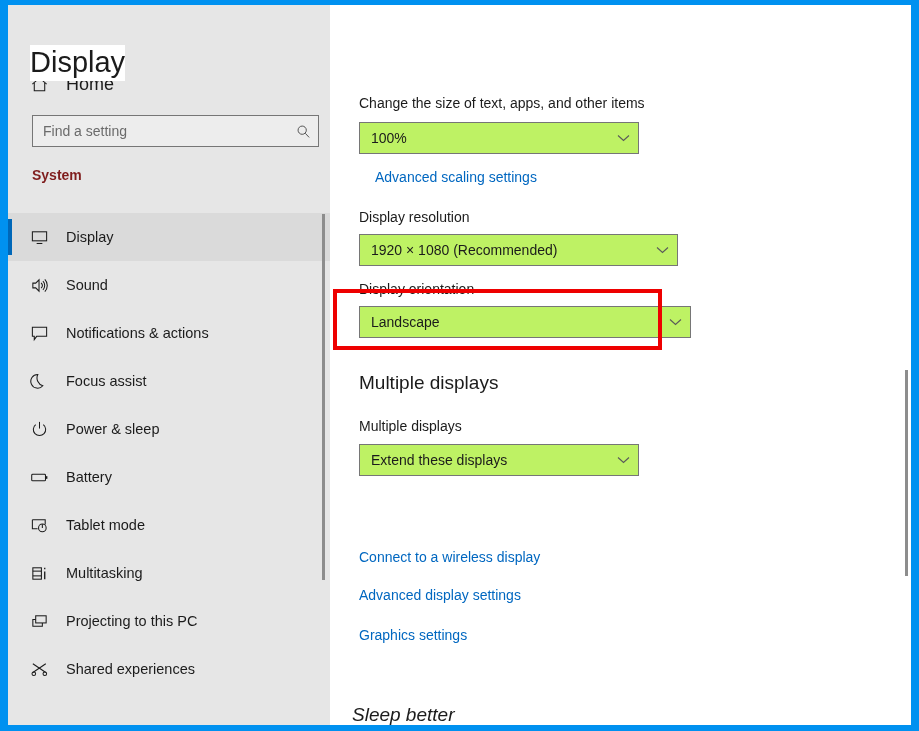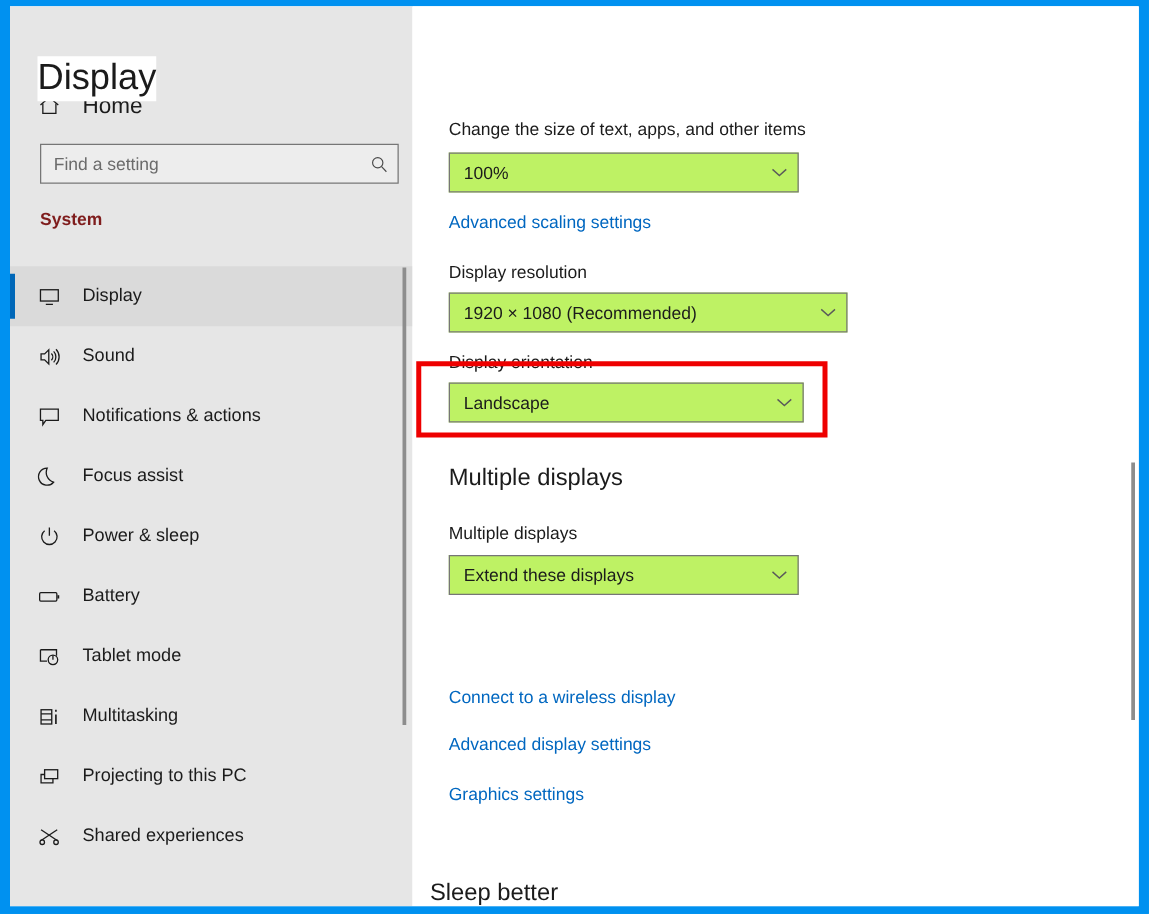--- a/index.html
+++ b/index.html
@@ -406,36 +406,36 @@
 
         <div class="combo" style="left:29px; top:117px; width:280px;">
           <span class="combo-val">100%</span>
           <span class="combo-chev">
             <svg width="13" height="8" viewBox="0 0 13 8">
                 <polyline points="1,1.5 6.5,6.5 12,1.5" fill="none" stroke="#5a5a5a" stroke-width="1.1"></polyline>
               </svg>
           </span>
         </div>
 
-        <a class="link" style="left:29px; top:164px;" href="#">Advanced scaling settings</a>
+        <a class="link" style="left:45px; top:164px;" href="#">Advanced scaling settings</a>
 
         <div class="field-label" style="left:29px; top:204px;">Display resolution</div>
 
         <div class="combo" style="left:29px; top:229px; width:319px;">
           <span class="combo-val">1920 × 1080 (Recommended)</span>
           <span class="combo-chev">
             <svg width="13" height="8" viewBox="0 0 13 8">
                 <polyline points="1,1.5 6.5,6.5 12,1.5" fill="none" stroke="#5a5a5a" stroke-width="1.1"></polyline>
               </svg>
           </span>
         </div>
 
         <div class="field-label" style="left:29px; top:276px;">Display orientation</div>
 
-        <div class="combo" style="left:29px; top:301px; width:284px;">
+        <div class="combo" style="left:29px; top:301px; width:332px;">
           <span class="combo-val">Landscape</span>
           <span class="combo-chev">
             <svg width="13" height="8" viewBox="0 0 13 8">
                 <polyline points="1,1.5 6.5,6.5 12,1.5" fill="none" stroke="#5a5a5a" stroke-width="1.1"></polyline>
               </svg>
           </span>
         </div>
 
         <div class="section-head" style="left:29px; top:367px;">Multiple displays</div>
 
@@ -447,21 +447,21 @@
             <svg width="13" height="8" viewBox="0 0 13 8">
                 <polyline points="1,1.5 6.5,6.5 12,1.5" fill="none" stroke="#5a5a5a" stroke-width="1.1"></polyline>
               </svg>
           </span>
         </div>
 
         <a class="link" style="left:29px; top:544px;" href="#">Connect to a wireless display</a>
         <a class="link" style="left:29px; top:582px;" href="#">Advanced display settings</a>
         <a class="link" style="left:29px; top:622px;" href="#">Graphics settings</a>
 
-        <div class="section-head" style="left:14px; top:699px;">Sleep better</div>
+        <div class="section-head" style="left:22px; top:699px;font-style:italic;">Sleep better</div>
       </div>
 
       <div id="title-mask"></div>
     </div>
 
 
     <div id="page-title">Display</div>
 
   </div>
 

